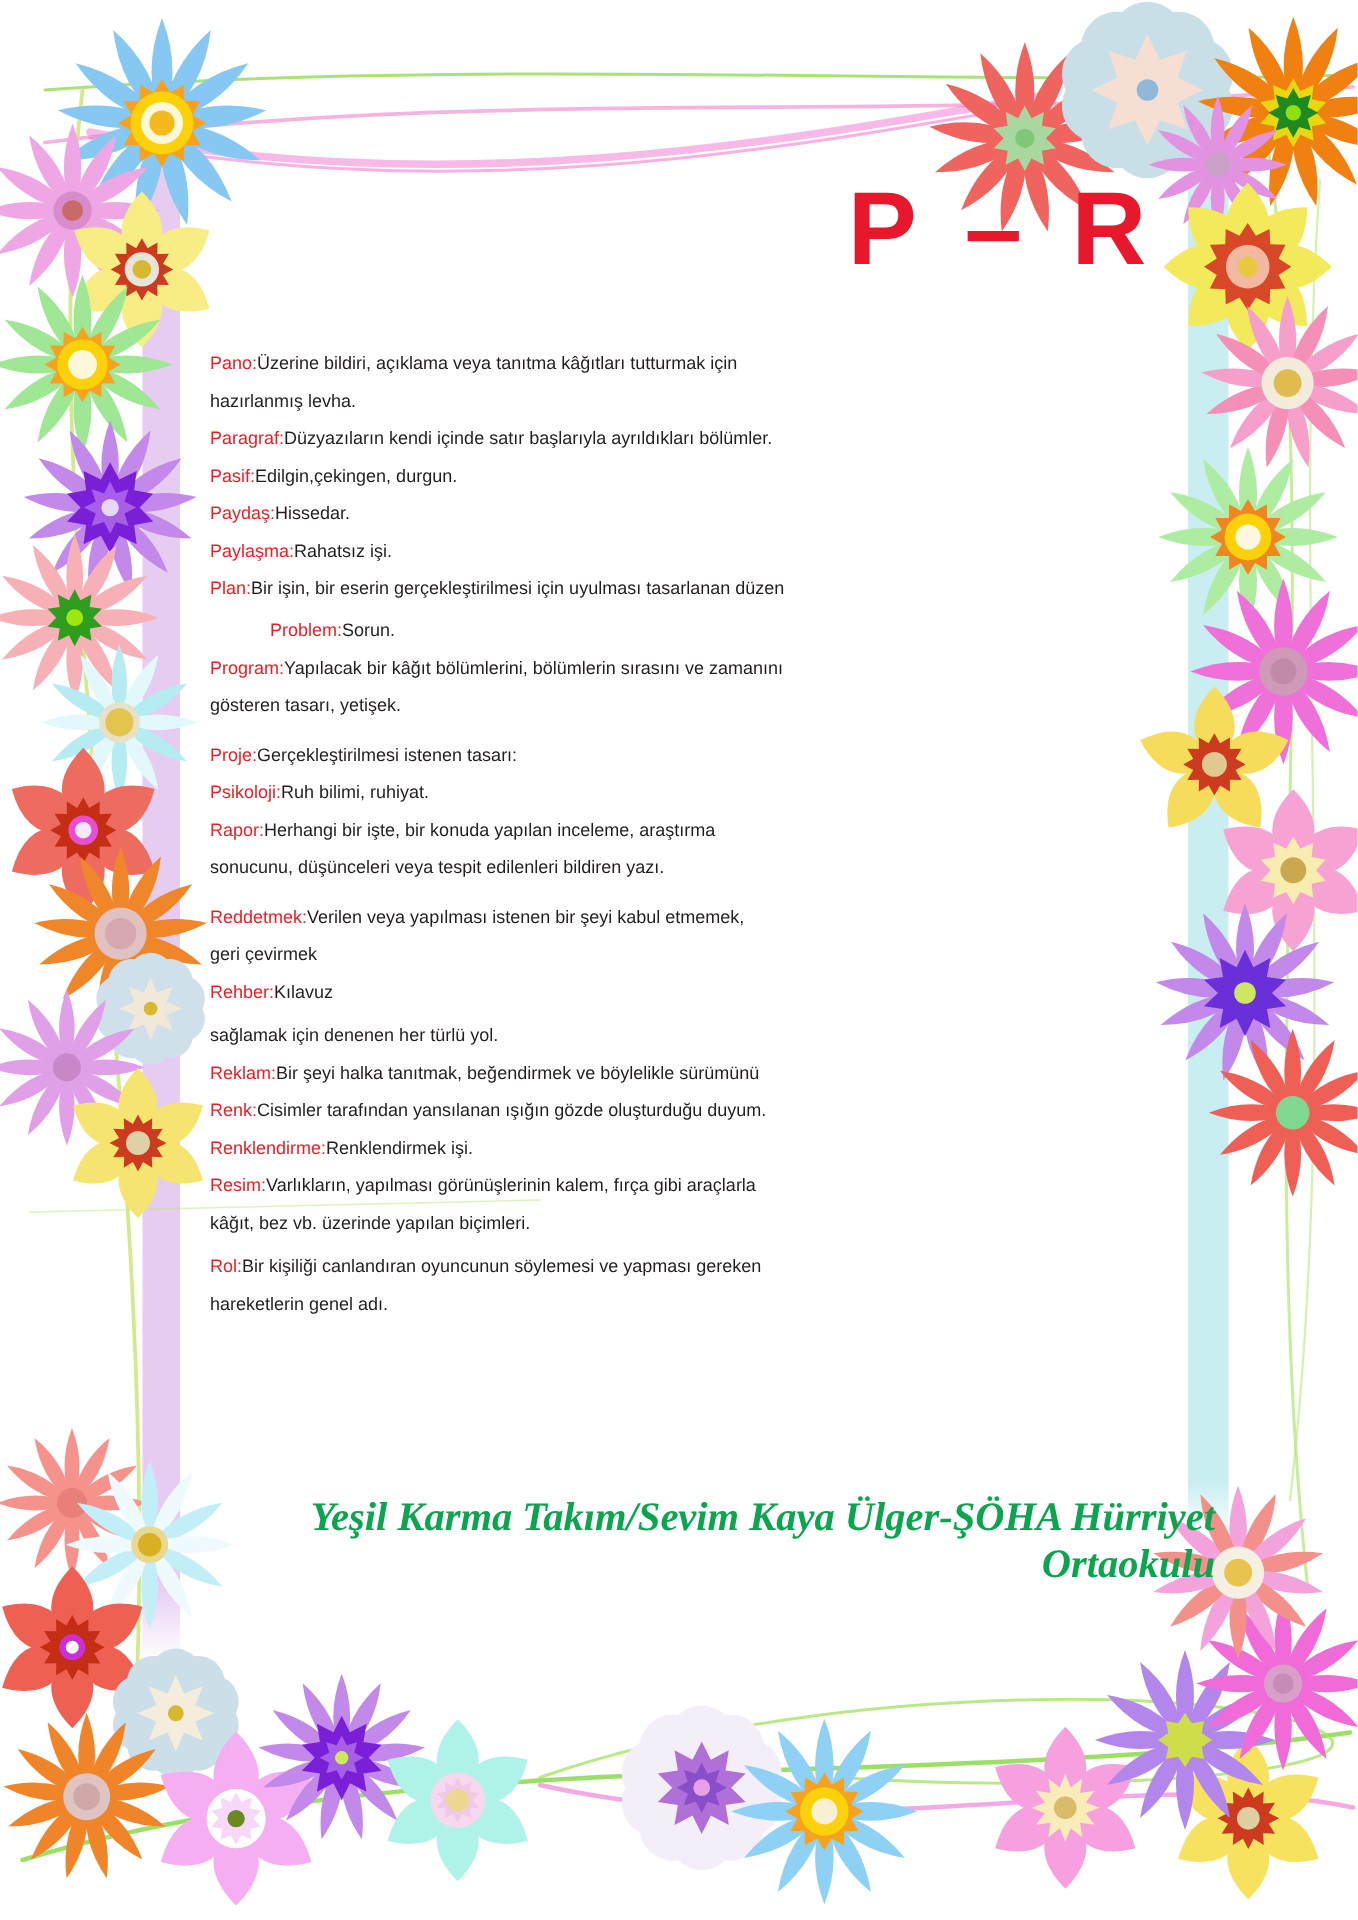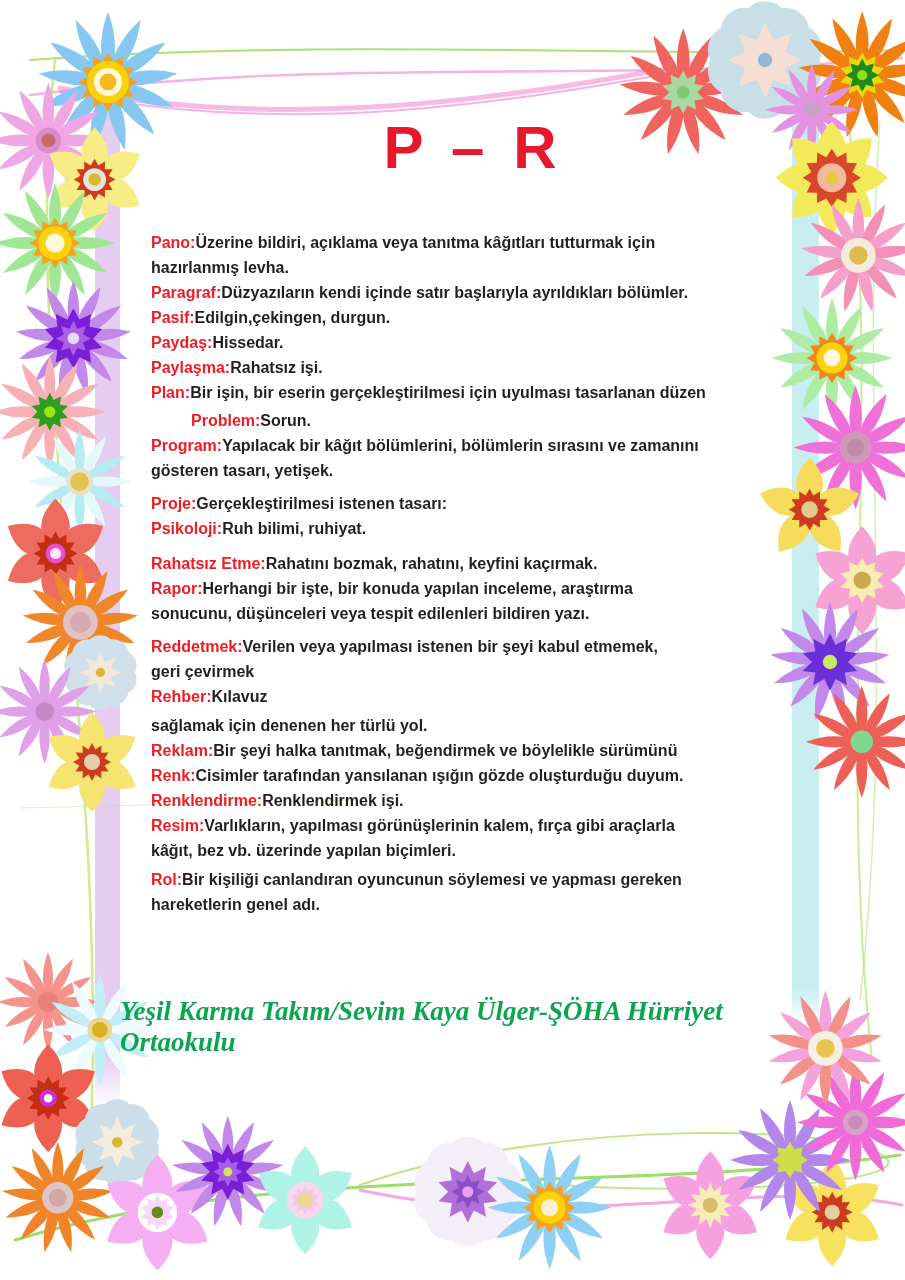--- a/index.html
+++ b/index.html
@@ -10,29 +10,29 @@
   #decor{position:absolute;inset:0;z-index:0;}
   .stripe{position:absolute;}
   #stripe-left{left:95px;top:68px;width:25px;height:1040px;
     background:linear-gradient(to bottom, rgba(231,204,242,0) 0%, var(--left-stripe) 4%, var(--left-stripe) 95%, rgba(231,204,242,0) 100%);}
   #stripe-right{left:792px;top:95px;width:27px;height:930px;
     background:linear-gradient(to bottom, rgba(200,238,242,0) 0%, var(--right-stripe) 4%, var(--right-stripe) 96%, rgba(200,238,242,0) 100%);}
   #vine-layer{position:absolute;left:0;top:0;}
   .flower{position:absolute;}
   
   #content{position:absolute;inset:0;z-index:1;}
-  #page-title{position:absolute;left:162px;top:118px;width:622px;text-align:center;
-    font-size:60px;font-weight:bold;line-height:1;letter-spacing:0.10em;color:var(--title-red);}
-  #entries{position:absolute;left:151px;top:230px;width:640px;
-    font-size:16px;font-weight:bold;line-height:25px;color:var(--body-black);}
+  #page-title{position:absolute;left:149px;top:118px;width:622px;text-align:right;
+    font-size:69px;font-weight:bold;line-height:1;letter-spacing:0.10em;color:var(--title-red);}
+  #entries{position:absolute;left:140px;top:230px;width:640px;
+    font-size:12px;font-weight:normal;line-height:25px;color:var(--body-black);}
   .entry{margin:0;}
   .line{white-space:nowrap;}
   .term{color:var(--term-red);}
   .def.red{color:var(--term-red);}
-  #footer-credit{position:absolute;left:120px;top:996px;width:690px;text-align:left;
+  #footer-credit{position:absolute;left:120px;top:996px;width:690px;text-align:right;
     font-family:"Liberation Serif", serif;font-style:italic;font-weight:bold;
     font-size:27px;color:var(--footer-green);}
 </style>
 </head>
 <body>
 
 <div id="page">
 
   <div id="decor">
     <div id="stripe-left" class="stripe"></div>
@@ -655,23 +655,20 @@
         <div class="entry">
           <div class="line"><span class="term">Program:</span><span class="def">Yapılacak bir kâğıt bölümlerini, bölümlerin sırasını ve zamanını</span></div>
           <div class="line"><span class="def">gösteren tasarı, yetişek.</span></div>
         </div>
         <div class="entry" style="margin-top: 8px;">
           <div class="line"><span class="term">Proje:</span><span class="def">Gerçekleştirilmesi istenen tasarı:</span></div>
         </div>
         <div class="entry">
           <div class="line"><span class="term">Psikoloji:</span><span class="def">Ruh bilimi, ruhiyat.</span></div>
         </div>
-        <div class="entry" style="margin-top: 10px;">
-          <div class="line"><span class="term">Rahatsız Etme:</span><span class="def">Rahatını bozmak, rahatını, keyfini kaçırmak.</span></div>
-        </div>
         <div class="entry">
           <div class="line"><span class="term">Rapor:</span><span class="def">Herhangi bir işte, bir konuda yapılan inceleme, araştırma</span></div>
           <div class="line"><span class="def">sonucunu, düşünceleri veya tespit edilenleri bildiren yazı.</span></div>
         </div>
         <div class="entry" style="margin-top: 8px;">
           <div class="line"><span class="term">Reddetmek:</span><span class="def">Verilen veya yapılması istenen bir şeyi kabul etmemek,</span></div>
           <div class="line"><span class="def">geri çevirmek</span></div>
         </div>
         <div class="entry">
           <div class="line"><span class="term">Rehber:</span><span class="def">Kılavuz</span></div>

